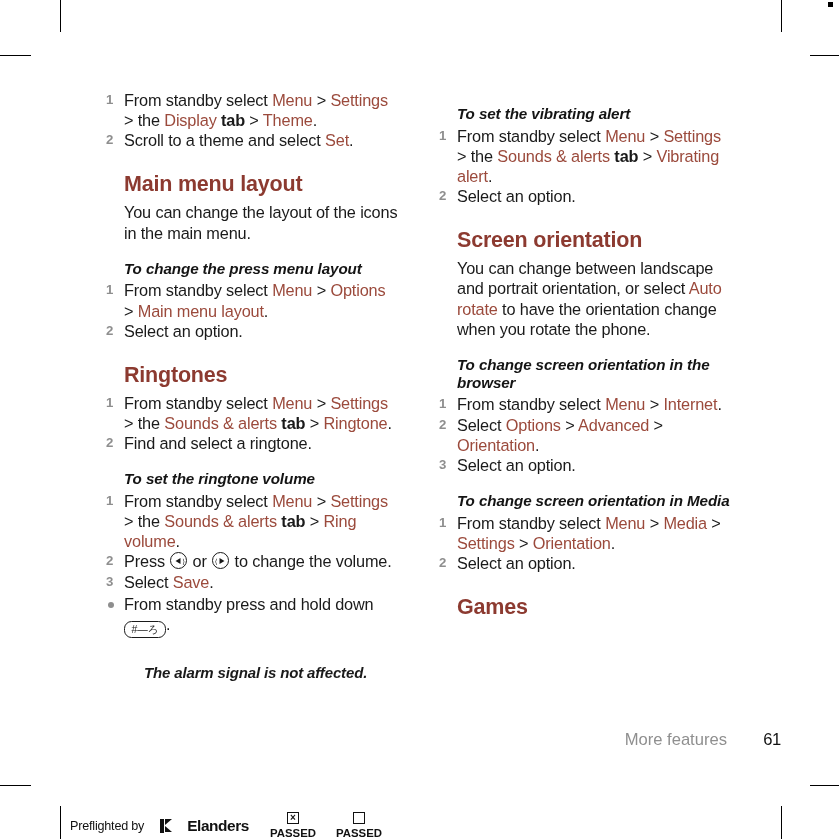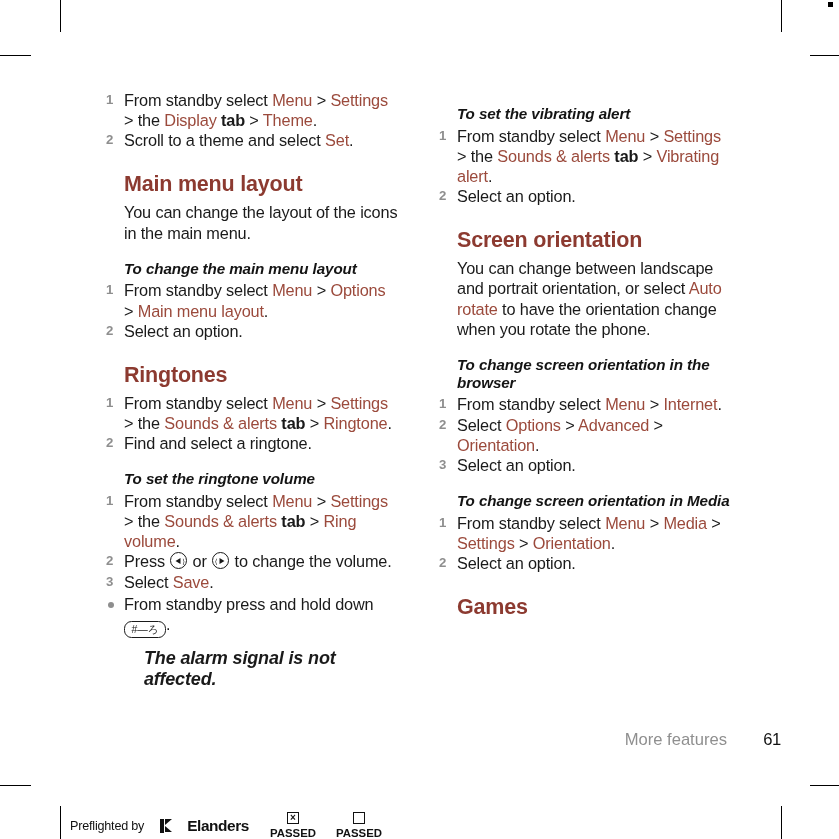--- a/index.html
+++ b/index.html
@@ -136,23 +136,23 @@
     font-size: 10.5px;
     line-height: 14px;
     text-align: center;
     letter-spacing: 0px;
     white-space: nowrap;
   }
 
   
   .note {
     position: relative;
-    margin: 10px 0 0 18px;
+    margin: 26px 0 0 18px;
     padding-left: 20px;
-    font-size: 18px;
+    font-size: 15px;
     font-style: italic;
     font-weight: bold;
     line-height: 1.2;
     letter-spacing: -0.15px;
   }
   .note .bang {
     position: absolute;
     left: -1px; top: 1px;
     width: 7px;
     text-align: center;
@@ -282,21 +282,21 @@
     <div class="col col-left">
 
       <ol class="steps">
           <li><span class="num">1</span><span><span>From standby select </span><span class="lk">Menu</span><span> &gt; </span><span class="lk">Settings</span><span> &gt; the </span><span class="lk">Display</span><span style="font-weight: bold;"> tab</span><span> &gt; </span><span class="lk">Theme</span><span>.</span></span></li>
           <li><span class="num">2</span><span><span>Scroll to a theme and select </span><span class="lk">Set</span><span>.</span></span></li>
         </ol>
 
       <div class="h2">Main menu layout</div>
       <div class="para">You can change the layout of the icons in the main menu.</div>
 
-      <div class="h3">To change the main menu layout</div>
+      <div class="h3">To change the press menu layout</div>
       <ol class="steps">
           <li><span class="num">1</span><span><span>From standby select </span><span class="lk">Menu</span><span> &gt; </span><span class="lk">Options</span><span> &gt; </span><span class="lk">Main menu layout</span><span>.</span></span></li>
           <li><span class="num">2</span><span><span>Select an option.</span></span></li>
         </ol>
 
       <div class="h2">Ringtones</div>
 
       <ol class="steps">
           <li><span class="num">1</span><span><span>From standby select </span><span class="lk">Menu</span><span> &gt; </span><span class="lk">Settings</span><span> &gt; the </span><span class="lk">Sounds &amp; alerts</span><span style="font-weight: bold;"> tab</span><span> &gt; </span><span class="lk">Ringtone</span><span>.</span></span></li>
           <li><span class="num">2</span><span><span>Find and select a ringtone.</span></span></li>

